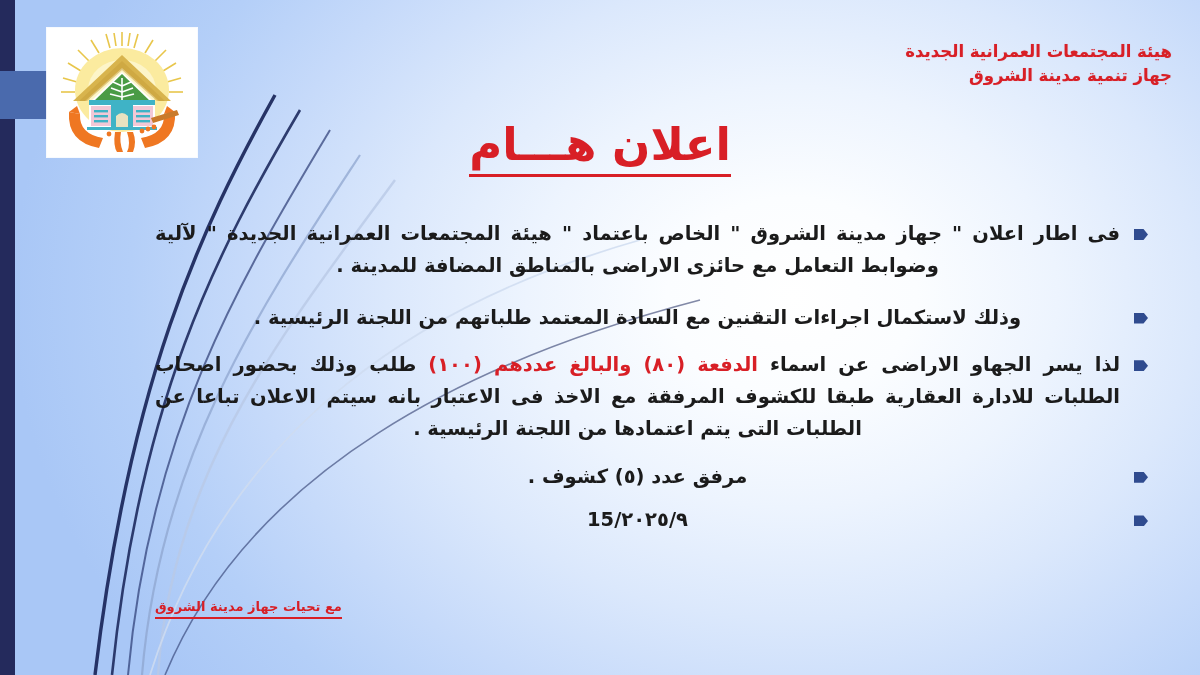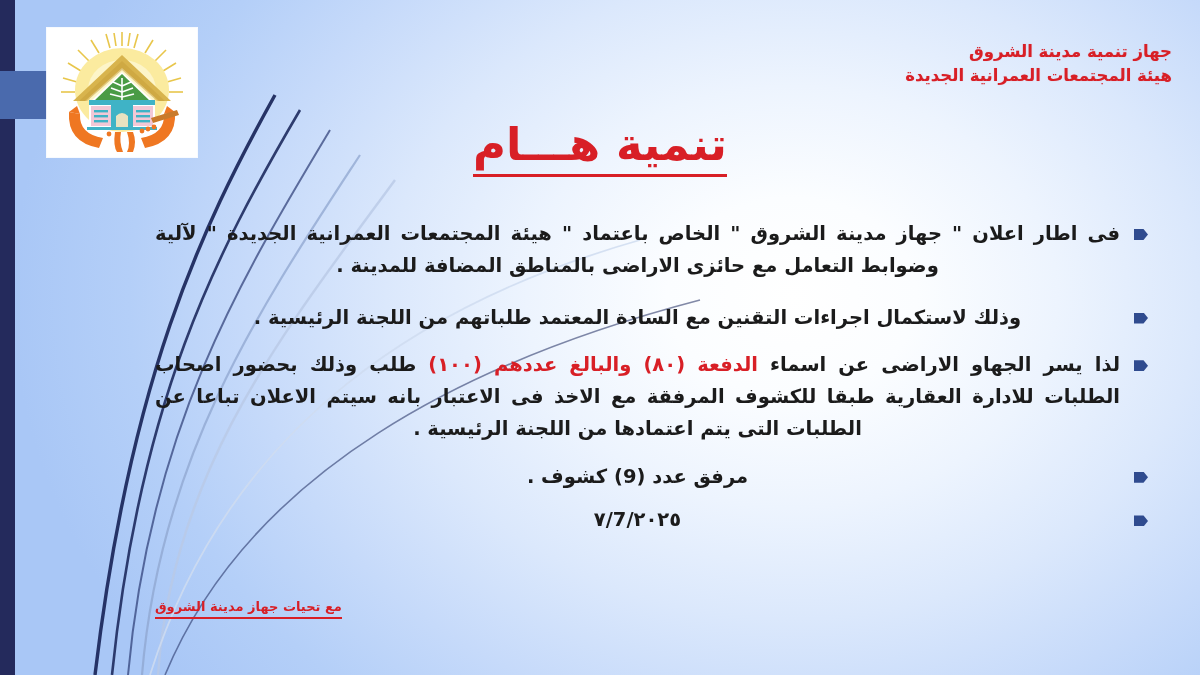--- a/index.html
+++ b/index.html
@@ -226,26 +226,26 @@
         <circle cx="62" cy="106" r="2.4"></circle>
         <circle cx="95" cy="103" r="2.4"></circle>
         <circle cx="101" cy="101" r="2.4"></circle>
         <circle cx="107" cy="99" r="2.4"></circle>
       </g>
       <path d="M104 90 L130 82 L132 87 L106 95 Z" fill="#c97a2a"></path>
     </svg>
   </div>
 
   <div class="org-header">
+    <div>هيئة المجتمعات العمرانية الجديدة</div>
     <div>جهاز تنمية مدينة الشروق</div>
-    <div>هيئة المجتمعات العمرانية الجديدة</div>
   </div>
 
   <div class="main-title">
-    <span>تنمية هـــام</span>
+    <span>اعلان هـــام</span>
   </div>
 
   <div class="body-list">
 
     <div class="b-item line-1">
       <div class="bullet"></div>
       <div class="b-text">فى اطار اعلان " جهاز مدينة الشروق " الخاص باعتماد " هيئة المجتمعات العمرانية الجديدة " لآلية وضوابط التعامل مع حائزى الاراضى بالمناطق المضافة للمدينة .</div>
     </div>
 
     <div class="b-item">
@@ -253,25 +253,25 @@
       <div class="b-text single">وذلك لاستكمال اجراءات التقنين مع السادة المعتمد طلباتهم من اللجنة الرئيسية .</div>
     </div>
 
     <div class="b-item">
       <div class="bullet"></div>
       <div class="b-text"><span>لذا يسر الجهاو الاراضى عن اسماء </span><span class="hl">الدفعة (٨٠) والبالغ عددهم (١٠٠)</span><span> طلب وذلك بحضور اصحاب الطلبات للادارة العقارية طبقا للكشوف المرفقة مع الاخذ فى الاعتبار بانه سيتم الاعلان تباعا عن الطلبات التى يتم اعتمادها من اللجنة الرئيسية .</span></div>
     </div>
 
     <div class="b-item compact">
       <div class="bullet"></div>
-      <div class="b-text single">مرفق عدد (9) كشوف .</div>
+      <div class="b-text single">مرفق عدد (٥) كشوف .</div>
     </div>
 
     <div class="b-item date-item">
       <div class="bullet"></div>
-      <div class="date-text">٢٠٢٥/7/٧</div>
+      <div class="date-text">٢٠٢٥/٩/15</div>
     </div>
 
   </div>
 
   <div class="footer-sign">مع تحيات جهاز مدينة الشروق</div>
 
 </div>
 
 </body></html>

